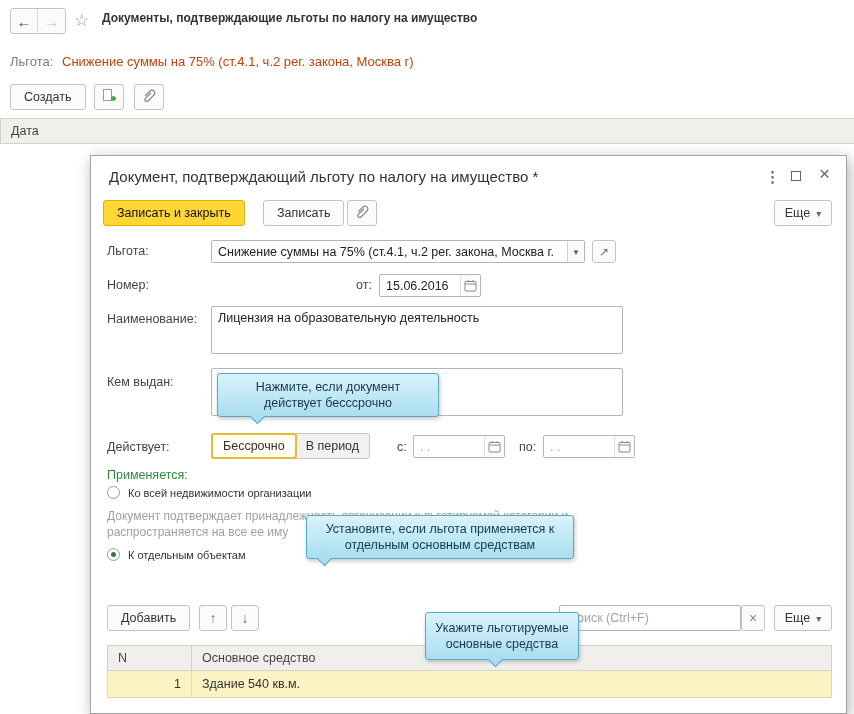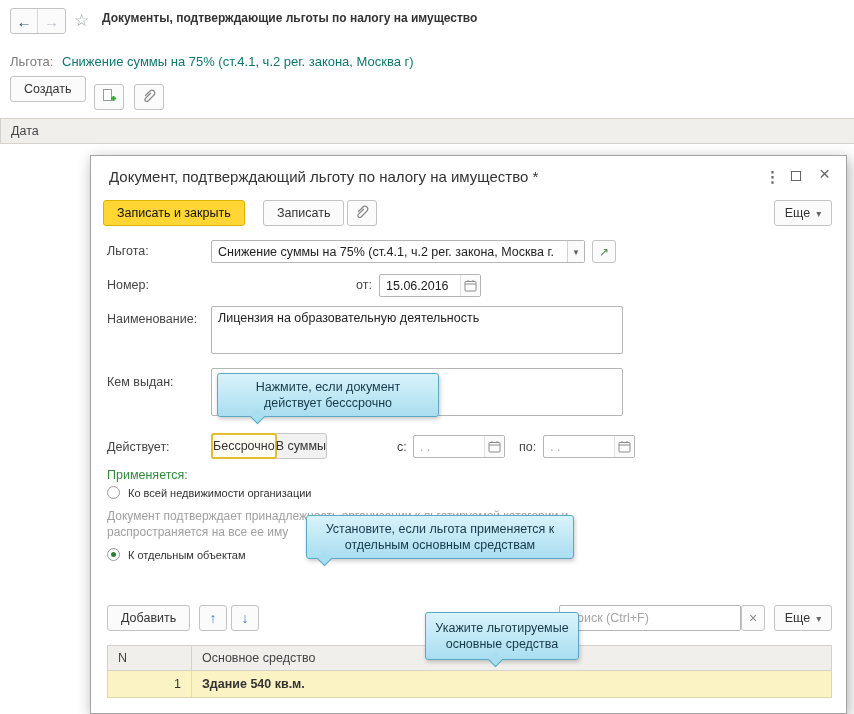--- a/index.html
+++ b/index.html
@@ -23,21 +23,21 @@
 
   
   .nav-group { display:flex; height:26px; border:1px solid #c3c3c3; border-radius:3px; overflow:hidden; background:#fbfbfb; }
   .nav-btn { width:27px; border:none; background:transparent; display:flex; align-items:center; justify-content:center; font-size:15px; cursor:pointer; font-family:inherit; }
   .nav-btn.back { color:#2c4a68; font-weight:bold; border-right:1px solid #d8d8d8; }
   .nav-btn.fwd  { color:#bcc1c7; font-weight:bold; }
   .star { font-size:17px; color:#9aa0a6; cursor:pointer; }
   .page-title { font-size:12px; font-weight:700; color:#333; }
 
   .benefit-label { color:#7a7a7a; }
-  .benefit-value { color:#0f766e; }
+  .benefit-value { color:#c2410c; }
 
   
   .list-header {
     left:0; top:118px; width:854px; height:26px;
     background:#f1efec; border-top:1px solid #d6d2cb; border-bottom:1px solid #d6d2cb;
     display:flex; align-items:center; font-size:12.5px; color:#444;
   }
   .lh-name { padding-left:12px; flex:1; }
   .lh-divider { width:1px; height:100%; background:#d6d2cb; }
   .lh-date { width:72px; padding-left:10px; }
@@ -70,21 +70,21 @@
   .date-text.empty { color:#a9a9a9; }
   .openg { font-size:12px; color:#5a8a5a; }
 
   .textarea {
     background:#fff; border:1px solid #b5b5b5; border-radius:2px;
     padding:4px 6px; font-size:12.5px; color:#222; line-height:15px; overflow:hidden;
   }
 
   .toggle-group { display:flex; align-items:stretch; height:26px; background:#f1f1f1;
     border:1px solid #c6c6c6; border-radius:3px; }
-  .toggle { border:none; background:transparent; padding:0 0; font-family:inherit;
+  .toggle { border:none; background:transparent; padding:0 10px; font-family:inherit;
     font-size:12.5px; color:#333; cursor:pointer; display:flex; align-items:center; }
   .toggle.sel { background:#fffdf4; border:2px solid #e2bd30; border-radius:3px; margin:-1px; }
 
   .radio-row { display:flex; align-items:center; gap:8px; cursor:pointer; }
   .radio { width:13px; height:13px; border:1px solid #9b9b9b; border-radius:50%; background:#fff; position:relative; flex:0 0 auto; }
   .radio.checked::after { content:""; position:absolute; left:3px; top:3px; width:5px; height:5px; border-radius:50%; background:#2e7d32; }
   .radio-label { font-size:11px; color:#333; }
 
   .hint { font-size:12px; color:#a0a0a0; line-height:16px; }
 
@@ -96,21 +96,21 @@
   .clear-btn { color:#888; font-size:14px; }
 
   .grid-header { height:26px; background:#f1efeb; border:1px solid #d6d2cb;
     display:flex; align-items:center; font-size:12.5px; color:#444; }
   .grid-header .col-n { width:84px; height:100%; display:flex; align-items:center; padding-left:10px; border-right:1px solid #d6d2cb; }
   .grid-header .col-asset { padding-left:10px; }
   .grid-row { height:27px; background:#fcf3c5; border:1px solid #e0d6ae; border-top:none;
     display:flex; align-items:center; font-size:12.5px; color:#333; cursor:pointer; }
   .grid-row .col-n { width:84px; height:100%; display:flex; align-items:center; justify-content:flex-end;
     padding-right:10px; border-right:1px solid #ead fb; border-right:1px solid #eade9f; }
-  .grid-row .col-asset { padding-left:10px;font-weight:bold; }
+  .grid-row .col-asset { padding-left:10px; }
 
   
   .tip { z-index:60; background:linear-gradient(180deg,#d9f3fa 0%, #a9def0 100%);
     border:1px solid #5aa9c4; border-radius:3px; color:#16394a; font-size:12.5px; line-height:16px;
     display:flex; align-items:center; justify-content:center; text-align:center;
     padding:4px 8px; box-shadow:1px 2px 4px rgba(0,0,0,.22); }
   .arr { position:absolute; width:11px; height:11px; background:#a9def0; transform:rotate(45deg); }
   .arr-down { bottom:-6px; border-right:1px solid #5aa9c4; border-bottom:1px solid #5aa9c4; }
   .arr-left { left:-6px; top:18px; border-left:1px solid #5aa9c4; border-bottom:1px solid #5aa9c4; background:#cdeef8; }
 </style>
@@ -126,21 +126,21 @@
     <button class="nav-btn fwd">
         <span>→</span>
       </button>
   </div>
   <span class="star abs" style="left:74px;top:10px">☆</span>
   <div class="page-title abs" style="left:102px;top:11px">Документы, подтверждающие льготы по налогу на имущество</div>
 
   <div class="benefit-label abs" style="left:10px;top:54px">Льгота:</div>
   <div class="benefit-value abs" style="left:62px;top:54px">Снижение суммы на 75% (ст.4.1, ч.2 рег. закона, Москва г)</div>
 
-  <button class="btn abs" style="left:10px;top:76px">Создать</button>
+  <button class="btn abs" style="left:10px;top:84px">Создать</button>
   <button class="btn icon-btn abs" style="left:94px;top:84px">
     <span>
       <svg width="16" height="16" viewBox="0 0 16 16">
           <rect x="2.5" y="1.5" width="8" height="11" fill="#fff" stroke="#9a9a9a"></rect>
           <path d="M10 10.5 H15 M12.5 8 V13" stroke="#2ea52e" stroke-width="2" fill="none"></path>
         </svg>
     </span>
   </button>
   <button class="btn icon-btn abs" style="left:134px;top:84px">
     <span>
@@ -201,21 +201,21 @@
 
     <div class="flabel abs" style="left:16px;top:156px">Наименование:</div>
     <div class="textarea abs" style="left:120px;top:150px;width:412px;height:48px">Лицензия на образовательную деятельность</div>
 
     <div class="flabel abs" style="left:16px;top:219px">Кем выдан:</div>
     <div class="textarea abs" style="left:120px;top:212px;width:412px;height:48px">Департамент образования г. Москвы</div>
 
     <div class="flabel abs" style="left:16px;top:284px">Действует:</div>
     <div class="toggle-group abs" style="left:120px;top:277px">
       <button class="toggle sel">Бессрочно</button>
-      <button class="toggle">В суммы</button>
+      <button class="toggle">В период</button>
     </div>
     <div class="flabel abs" style="left:306px;top:284px">с:</div>
     <div class="field abs" style="left:322px;top:279px;width:92px">
       <span class="date-text empty">.  .</span>
       <span class="cal-btn">
         <svg width="13" height="13" viewBox="0 0 13 13">
             <rect x="1" y="2.5" width="11" height="9.5" rx="1" fill="#fdfdfd" stroke="#8a8a8a"></rect>
             <line x1="1" y1="5" x2="12" y2="5" stroke="#8a8a8a"></line>
             <line x1="4" y1="1" x2="4" y2="3" stroke="#8a8a8a"></line>
             <line x1="9" y1="1" x2="9" y2="3" stroke="#8a8a8a"></line>

